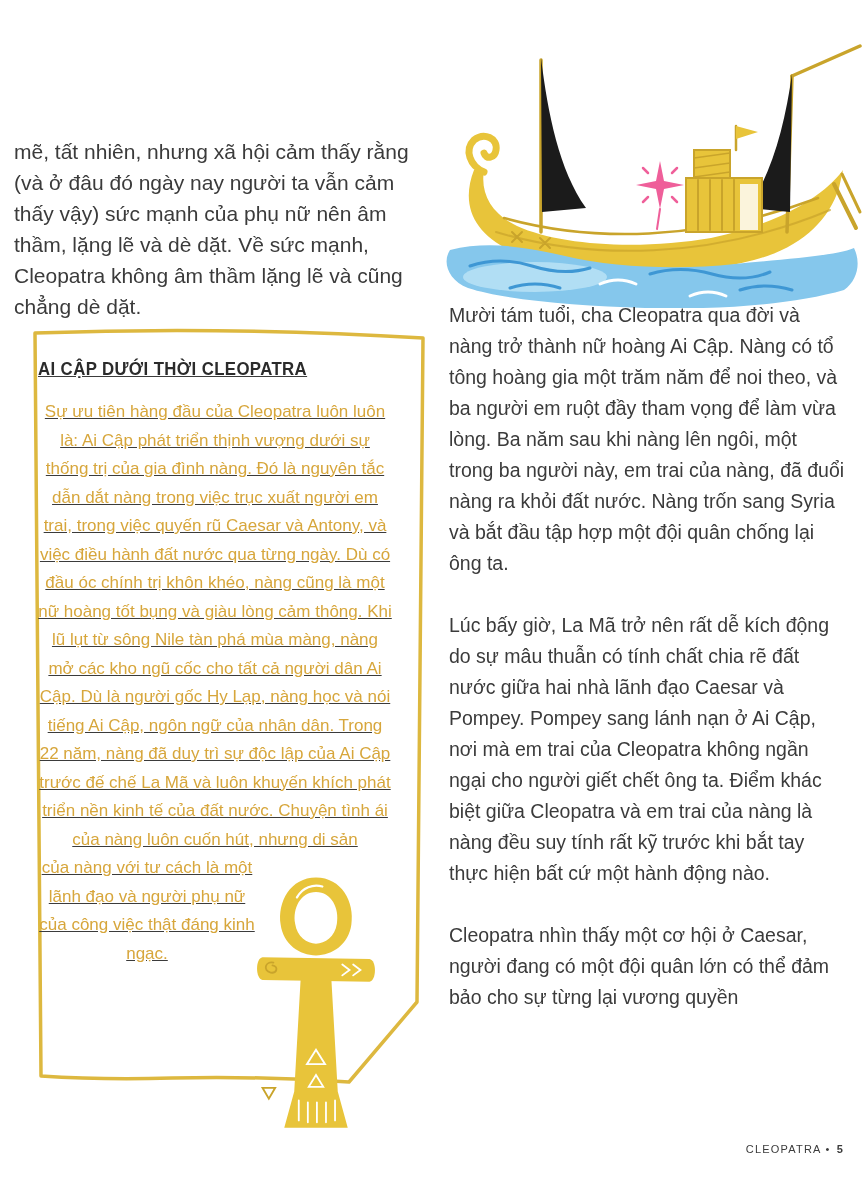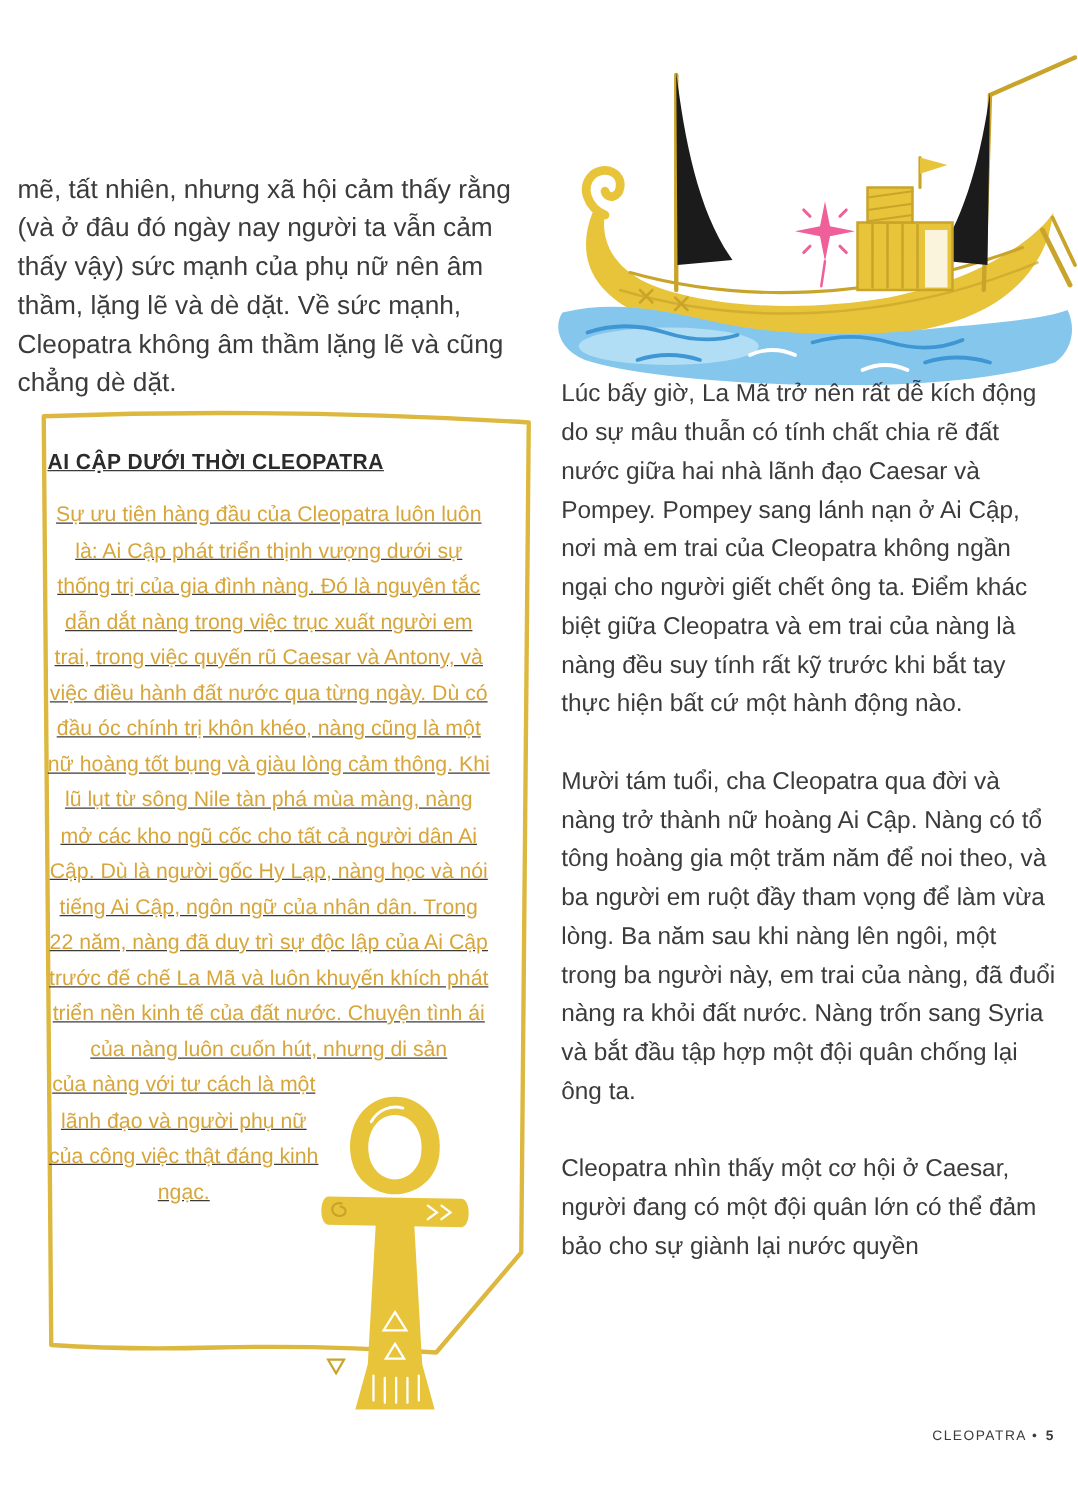--- a/index.html
+++ b/index.html
@@ -140,22 +140,22 @@
         <path class="s-golddark" stroke-width="2" d="M 28,100 c -9,-2 -12,9 -3,11 c 7,1 9,-7 2,-8"></path>
         <path class="s-white" stroke-width="2" d="M 75,196 l 10,16 l -20,0 Z"></path>
         <path class="s-white" stroke-width="2" d="M 75,224 l 8,13 l -16,0 Z"></path>
         <path class="s-white" stroke-width="2" d="M 56,252 v 22 M 66,254 v 22 M 76,254 v 22 M 86,254 v 22 M 96,252 v 22"></path>
         <path class="s-golddark" stroke-width="2" d="M 16,238 l 14,0 l -7,12 Z"></path>
       </g>
     </svg>
   </div>
 
   <div class="right-col">
+    <p>Mười tám tuổi, cha Cleopatra qua đời và nàng trở thành nữ hoàng Ai Cập. Nàng có tổ tông hoàng gia một trăm năm để noi theo, và ba người em ruột đầy tham vọng để làm vừa lòng. Ba năm sau khi nàng lên ngôi, một trong ba người này, em trai của nàng, đã đuổi nàng ra khỏi đất nước. Nàng trốn sang Syria và bắt đầu tập hợp một đội quân chống lại ông ta.</p>
     <p>Lúc bấy giờ, La Mã trở nên rất dễ kích động do sự mâu thuẫn có tính chất chia rẽ đất nước giữa hai nhà lãnh đạo Caesar và Pompey. Pompey sang lánh nạn ở Ai Cập, nơi mà em trai của Cleopatra không ngần ngại cho người giết chết ông ta. Điểm khác biệt giữa Cleopatra và em trai của nàng là nàng đều suy tính rất kỹ trước khi bắt tay thực hiện bất cứ một hành động nào.</p>
-    <p>Mười tám tuổi, cha Cleopatra qua đời và nàng trở thành nữ hoàng Ai Cập. Nàng có tổ tông hoàng gia một trăm năm để noi theo, và ba người em ruột đầy tham vọng để làm vừa lòng. Ba năm sau khi nàng lên ngôi, một trong ba người này, em trai của nàng, đã đuổi nàng ra khỏi đất nước. Nàng trốn sang Syria và bắt đầu tập hợp một đội quân chống lại ông ta.</p>
-    <p>Cleopatra nhìn thấy một cơ hội ở Caesar, người đang có một đội quân lớn có thể đảm bảo cho sự giành lại nước quyền</p>
+    <p>Cleopatra nhìn thấy một cơ hội ở Caesar, người đang có một đội quân lớn có thể đảm bảo cho sự từng lại vương quyền</p>
   </div>
 
   <div class="footer">
     <span>CLEOPATRA</span><span class="sep">•</span><span class="pagenum">5</span>
   </div>
 
 </div>
 
 </body></html>

